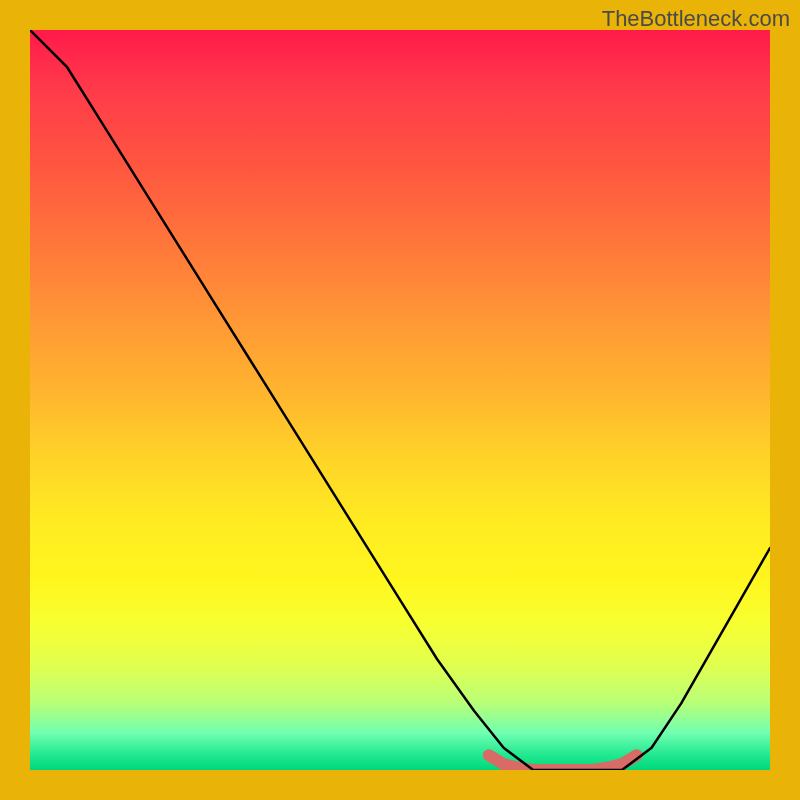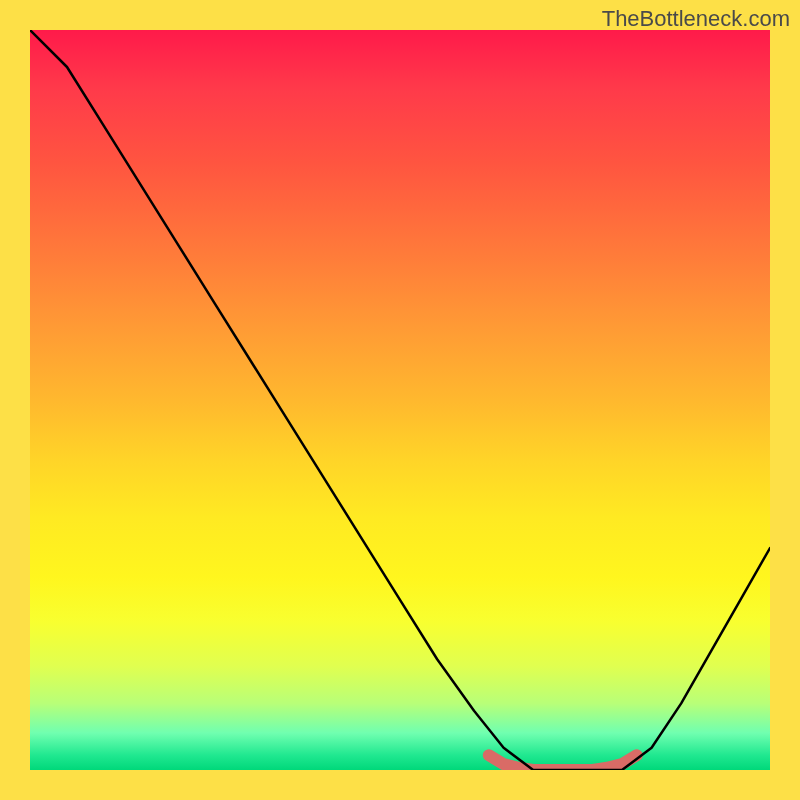--- a/index.html
+++ b/index.html
@@ -8,21 +8,21 @@
     background: #000;
     width: 800px;
     height: 800px;
     overflow: hidden;
     font-family: Arial, sans-serif;
   }
   .container {
     position: relative;
     width: 800px;
     height: 800px;
-    background: #fde047;
+    background: #eab308;
   }
   .watermark {
     position: absolute;
     top: 6px;
     right: 10px;
     color: #4a4a4a;
     font-size: 22px;
     font-weight: 500;
     z-index: 10;
   }

